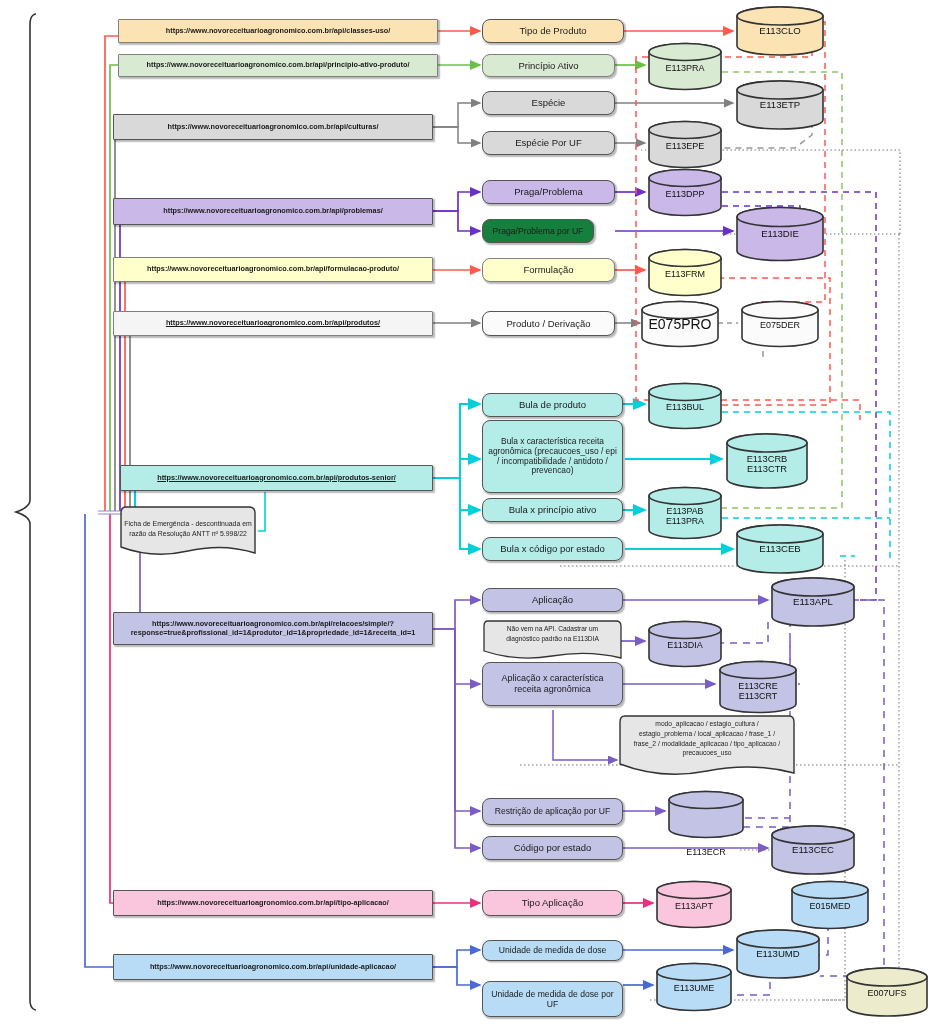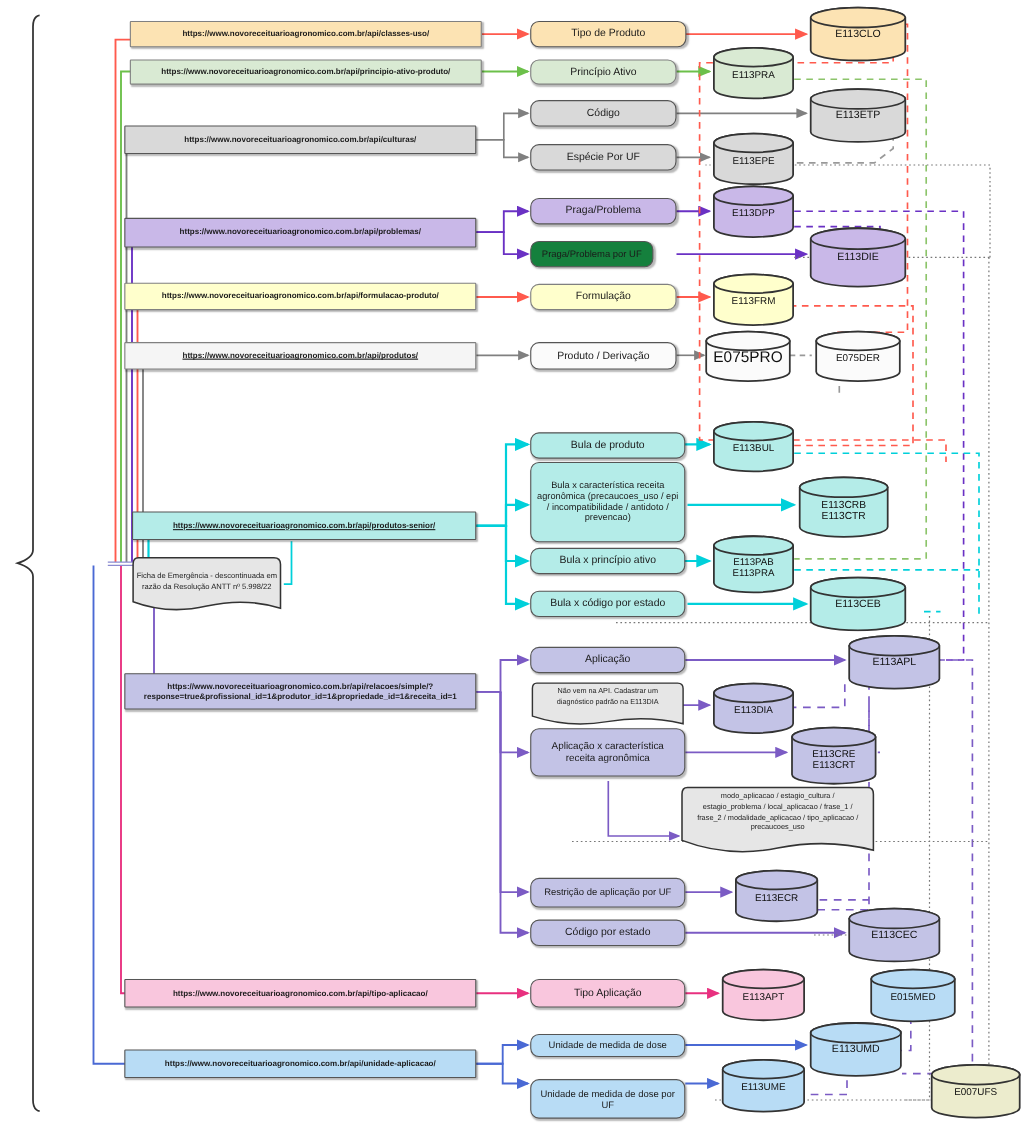--- a/index.html
+++ b/index.html
@@ -218,21 +218,21 @@
 
   <div class="node entbox" style="left:482px;top:19px;width:142px;height:24px;background:#fce3b3;border-color:#555;">
     <span>Tipo de Produto</span>
     </div>
 
   <div class="node entbox" style="left:482px;top:54px;width:133px;height:23px;background:#d9ead3;border-color:#808080;">
     <span>Princípio Ativo</span>
     </div>
 
   <div class="node entbox" style="left:482px;top:91px;width:133px;height:24px;background:#d9d9d9;border-color:#555;">
-    <span>Código</span>
+    <span>Espécie</span>
     </div>
 
   <div class="node entbox" style="left:482px;top:131px;width:133px;height:24px;background:#d9d9d9;border-color:#555;">
     <span>Espécie Por UF</span>
     </div>
 
   <div class="node entbox" style="left:482px;top:180px;width:133px;height:24px;background:#c9b8e8;border-color:#555;">
     <span>Praga/Problema</span>
     </div>
 
@@ -405,21 +405,21 @@
         <ellipse cx="40" cy="10" rx="38" ry="8.5" fill="#c3c3e6" stroke="#333" stroke-width="1.6"></ellipse>
       </svg>
     <div class="lbl" style="font-size:9px;white-space:pre-line;transform:translateY(-32%);">E113CRE
 E113CRT</div></div>
 
   <div class="cyl" style="left:667px;top:790px;width:78px;height:49px;">
     <svg width="78" height="49" viewBox="0 0 78 49">
         <path d="M2,10 a37,8.5 0 0 1 74,0 L76,39 a37,8.5 0 0 1 -74,0 Z" fill="#c3c3e6" stroke="#333" stroke-width="1.6"></path>
         <ellipse cx="39" cy="10" rx="37" ry="8.5" fill="#c3c3e6" stroke="#333" stroke-width="1.6"></ellipse>
       </svg>
-    <div class="lbl" style="font-size:9px;">E113ECR</div></div>
+    <div class="lbl" style="font-size:9px;margin-top:36px;">E113ECR</div></div>
 
   <div class="cyl" style="left:770px;top:824px;width:86px;height:52px;">
     <svg width="86" height="52" viewBox="0 0 86 52">
         <path d="M2,11 a41,9 0 0 1 82,0 L84,41 a41,9 0 0 1 -82,0 Z" fill="#c3c3e6" stroke="#333" stroke-width="1.6"></path>
         <ellipse cx="43" cy="11" rx="41" ry="9" fill="#c3c3e6" stroke="#333" stroke-width="1.6"></ellipse>
       </svg>
     <div class="lbl">E113CEC</div></div>
 
   <div class="cyl" style="left:655px;top:880px;width:78px;height:49px;">
     <svg width="78" height="49" viewBox="0 0 78 49">

